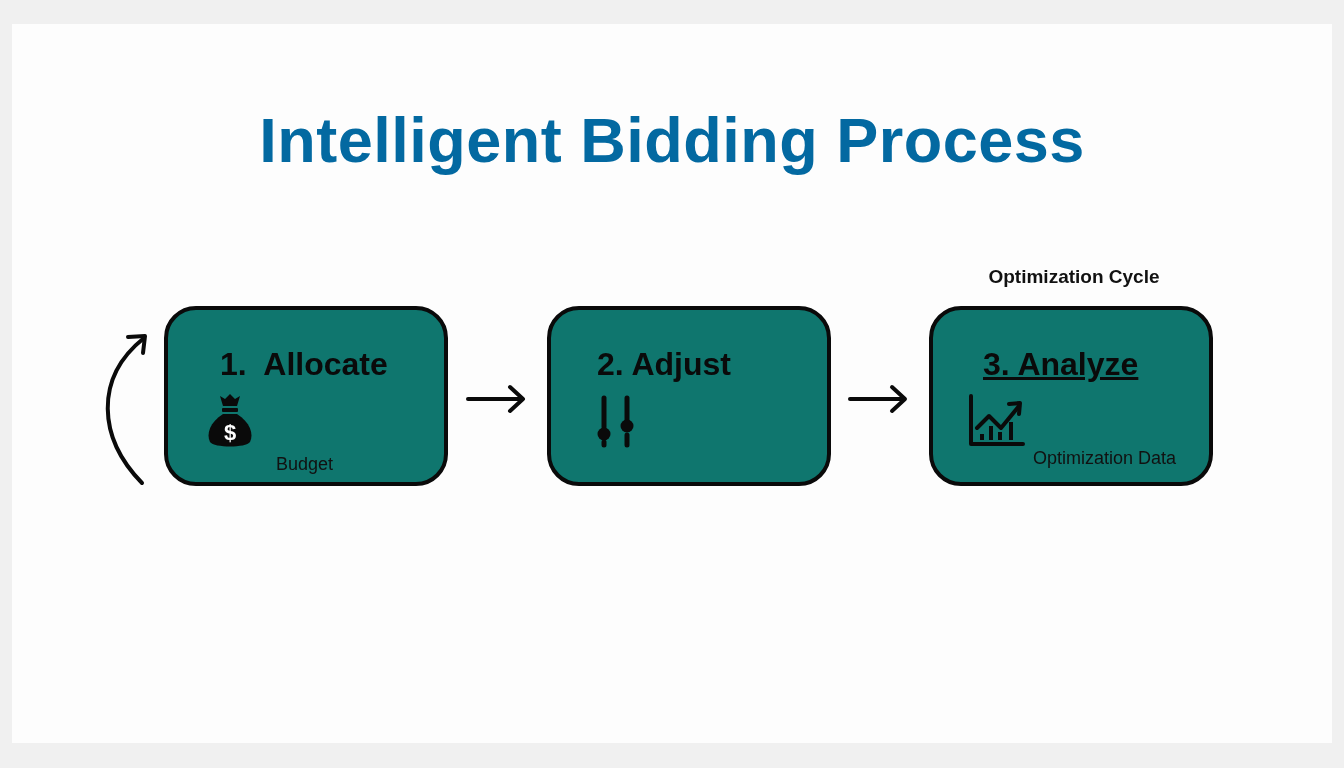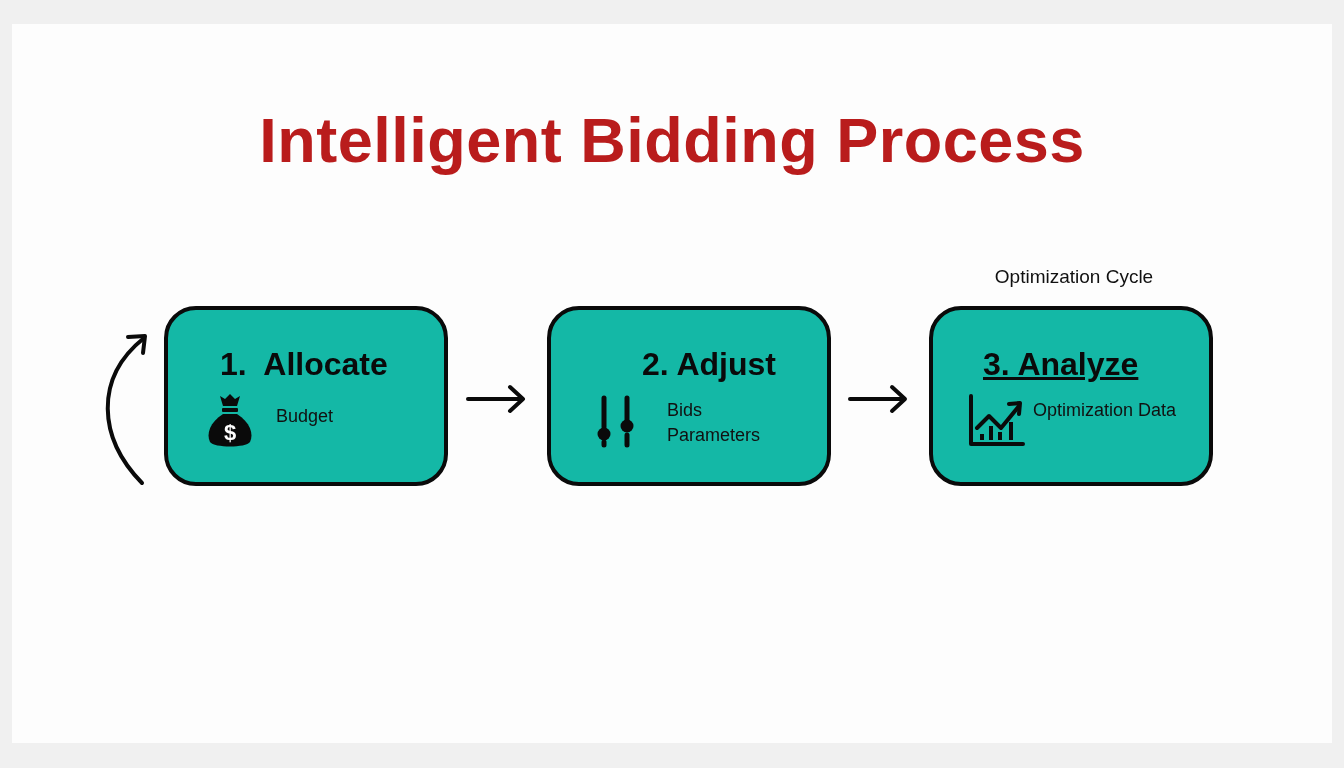--- a/index.html
+++ b/index.html
@@ -8,36 +8,36 @@
     position: relative; overflow: hidden;
     font-family: "Liberation Sans", "DejaVu Sans", sans-serif; color: #111;
   }
   .card {
     position: absolute; left: 12px; top: 24px; width: 1320px; height: 719px;
     background: #fdfdfd;
   }
   .title {
     position: absolute; left: 0; width: 1344px; top: 104px;
     text-align: center; font-weight: bold; font-size: 63px; letter-spacing: 0.5px;
-    color: #b91c1c; margin: 0;
+    color: #0369a1; margin: 0;
   }
   .cycle-label {
     position: absolute; left: 929px; width: 290px; top: 266px;
-    text-align: center; font-size: 19px; color: #111;
+    text-align: center; font-size: 19px; color: #111; font-weight: bold;
   }
   .step {
     position: absolute; top: 306px; width: 276px; height: 172px;
-    border: 4px solid #0a0a0a; border-radius: 32px; background: #14b8a6;
+    border: 4px solid #0a0a0a; border-radius: 32px; background: #0f766e;
     box-sizing: content-box;
   }
   .step-title {
     position: absolute; top: 36px; font-weight: bold; font-size: 32px; color: #0a0a0a;
     white-space: pre;
   }
-  .step-desc { position: absolute; font-size: 18px; line-height: 25px; color: #111; }
+  .step-desc { position: absolute; font-size: 18px; line-height: 25px; color: #111; margin-top: 48px; }
   .icon { position: absolute; }
   .arrow { position: absolute; }
 </style>
 </head>
 <body>
 
 <div class="card"></div>
 
 <h1 class="title">Intelligent Bidding Process</h1>
 
@@ -60,33 +60,29 @@
     <div>Budget</div>
   </div>
 </div>
 
 <svg class="arrow" style="left:464px; top:384px;" width="64" height="30" viewBox="0 0 64 30">
   <path d="M4 15 L58 15" stroke="#0a0a0a" stroke-width="4" stroke-linecap="round"></path>
   <path d="M46 3 L59 15 L46 27" fill="none" stroke="#0a0a0a" stroke-width="4" stroke-linecap="round" stroke-linejoin="round"></path>
 </svg>
 
 <div class="step" style="left:547px;">
-  <div class="step-title" style="left:46px;margin-left:45px;">2. Adjust</div>
+  <div class="step-title" style="left:46px;">2. Adjust</div>
   <svg class="icon" style="left:44px; top:84px;" width="40" height="56" viewBox="0 0 40 56">
     <line x1="9" y1="4" x2="9" y2="33" stroke="#0a0a0a" stroke-width="5" stroke-linecap="round"></line>
     <circle cx="9" cy="40" r="6.5" fill="#0a0a0a"></circle>
     <line x1="9" y1="48" x2="9" y2="51" stroke="#0a0a0a" stroke-width="5" stroke-linecap="round"></line>
     <line x1="32" y1="4" x2="32" y2="26" stroke="#0a0a0a" stroke-width="5" stroke-linecap="round"></line>
     <circle cx="32" cy="32" r="6.5" fill="#0a0a0a"></circle>
     <line x1="32" y1="41" x2="32" y2="51" stroke="#0a0a0a" stroke-width="5" stroke-linecap="round"></line>
   </svg>
-  <div class="step-desc" style="left:116px; top:88px;">
-    <div>Bids</div>
-    <div>Parameters</div>
-  </div>
 </div>
 
 <svg class="arrow" style="left:846px; top:384px;" width="64" height="30" viewBox="0 0 64 30">
   <path d="M4 15 L58 15" stroke="#0a0a0a" stroke-width="4" stroke-linecap="round"></path>
   <path d="M46 3 L59 15 L46 27" fill="none" stroke="#0a0a0a" stroke-width="4" stroke-linecap="round" stroke-linejoin="round"></path>
 </svg>
 
 <div class="step" style="left:929px;">
   <div class="step-title" style="left:50px;text-decoration:underline;">3. Analyze</div>
   <svg class="icon" style="left:34px; top:84px;" width="58" height="54" viewBox="0 0 58 54">

